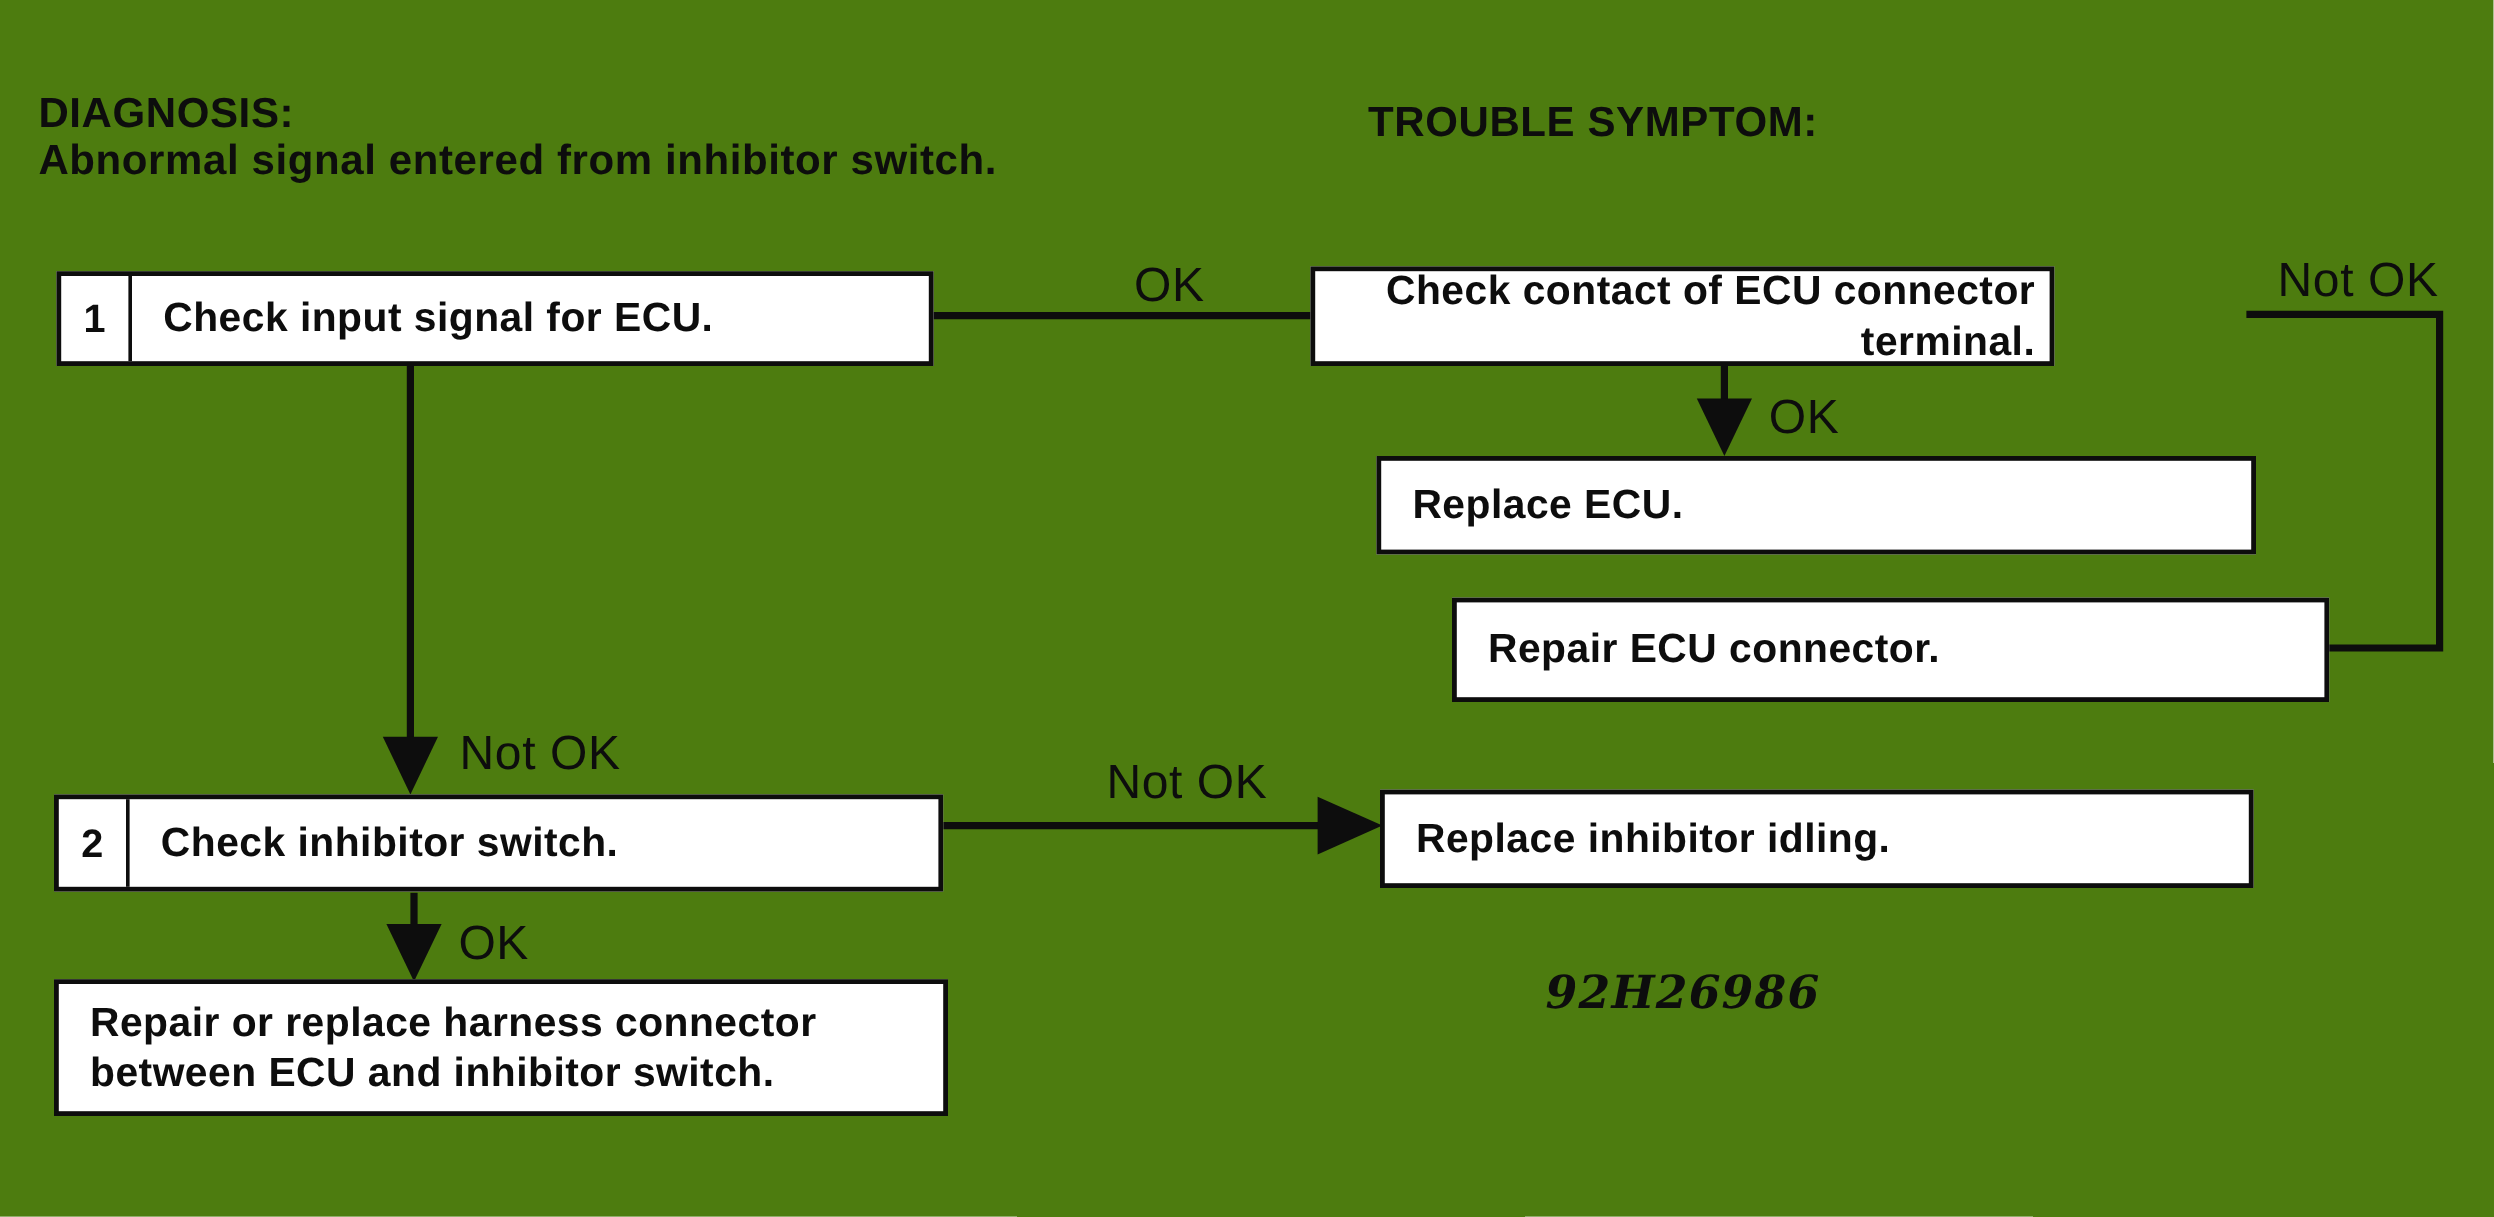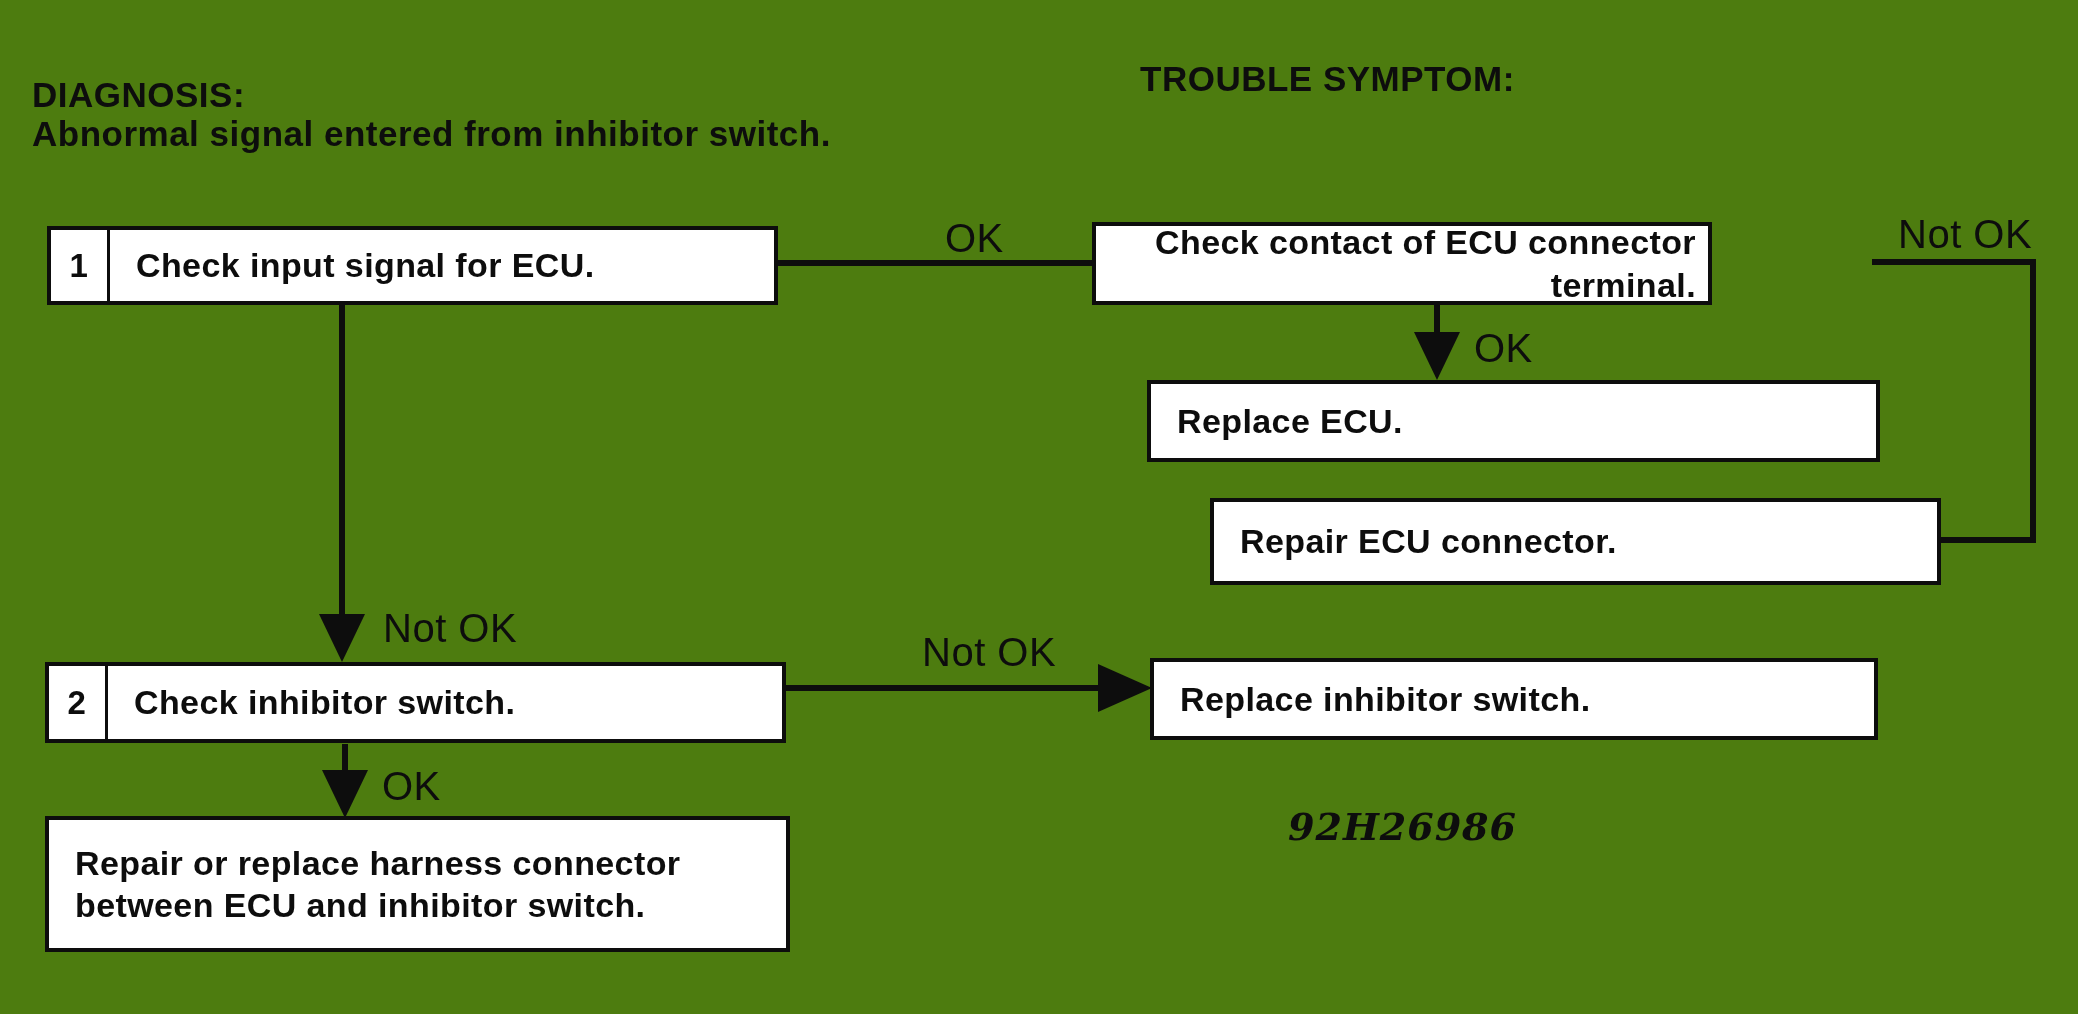--- a/index.html
+++ b/index.html
@@ -110,21 +110,21 @@
     <polygon points="1152,688 1098,664 1098,712"></polygon>
 
     <path d="M 345 744 V 778"></path>
     <polygon points="345,818 322,770 368,770"></polygon>
   </svg>
 
   <div class="hdr" style="left:32px; top:76px;">
     <div>DIAGNOSIS:</div>
     <div class="sub">Abnormal signal entered from inhibitor switch.</div>
   </div>
-  <div class="hdr" style="left:1140px; top:60px;">
+  <div class="hdr" style="left:1140px; top:83px;">
     <div>TROUBLE SYMPTOM:</div>
   </div>
 
   <div class="flowbox" style="left:47px; top:226px; width:731px; height:79px;">
     <div class="num-cell">1</div>
     <div class="box-label">Check input signal for ECU.</div>
   </div>
 
   <div class="flowbox" style="left:1092px; top:222px; width:620px; height:83px;text-align:right;">
     <div class="box-label">Check contact of ECU connector terminal.</div>
@@ -137,24 +137,24 @@
   <div class="flowbox" style="left:1210px; top:498px; width:731px; height:87px;">
     <div class="box-label">Repair ECU connector.</div>
   </div>
 
   <div class="flowbox" style="left:45px; top:662px; width:741px; height:81px;">
     <div class="num-cell">2</div>
     <div class="box-label">Check inhibitor switch.</div>
   </div>
 
   <div class="flowbox" style="left:1150px; top:658px; width:728px; height:82px;">
-    <div class="box-label">Replace inhibitor switch.</div>
+    <div class="box-label">Replace inhibitor idling.</div>
   </div>
 
-  <div class="flowbox" style="left:45px; top:816px; width:745px; height:136px;">
+  <div class="flowbox" style="left:45px; top:816px; width:745px; height:114px;">
     <div class="box-label">Repair or replace harness connector between ECU and inhibitor switch.</div>
   </div>
 
   <div class="conn-label" style="left:945px; top:216px;">OK</div>
   <div class="conn-label" style="left:1898px; top:212px;">Not OK</div>
   <div class="conn-label" style="left:1474px; top:326px;">OK</div>
   <div class="conn-label" style="left:383px; top:606px;">Not OK</div>
   <div class="conn-label" style="left:922px; top:630px;">Not OK</div>
   <div class="conn-label" style="left:382px; top:764px;">OK</div>
 

